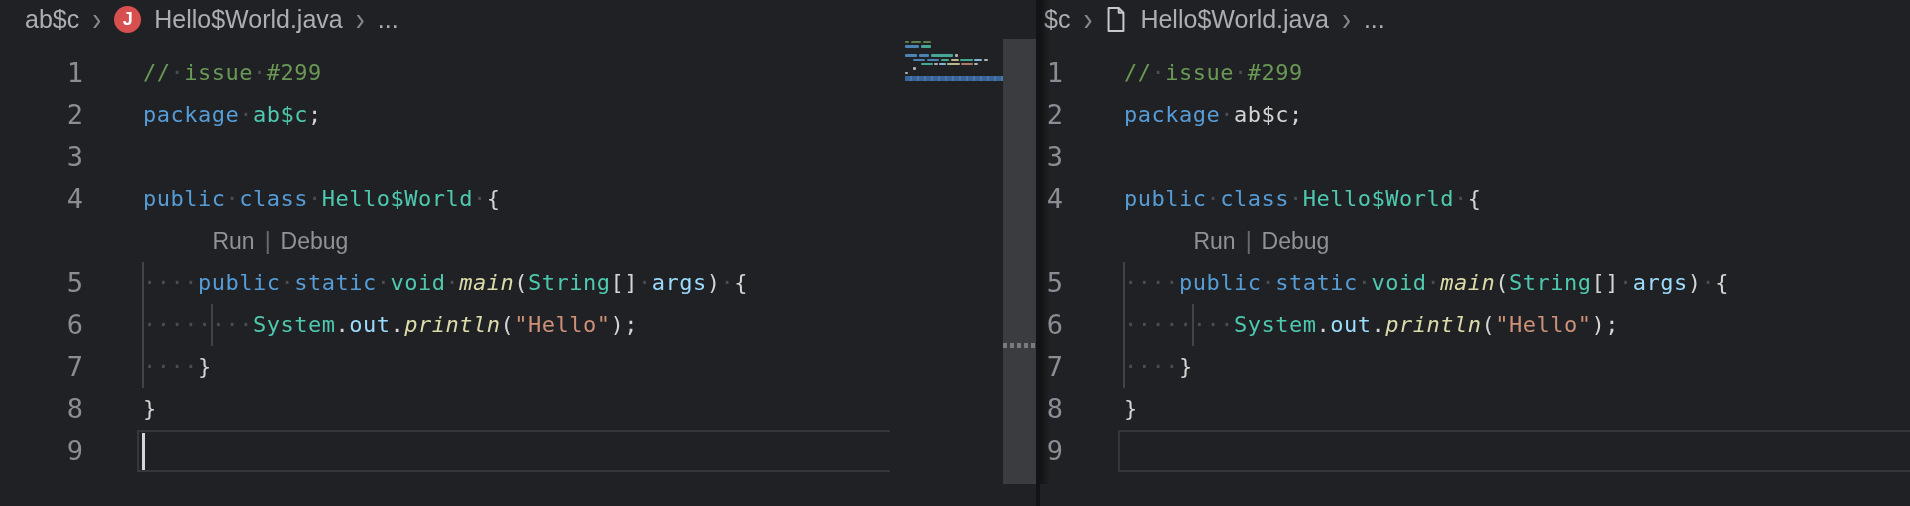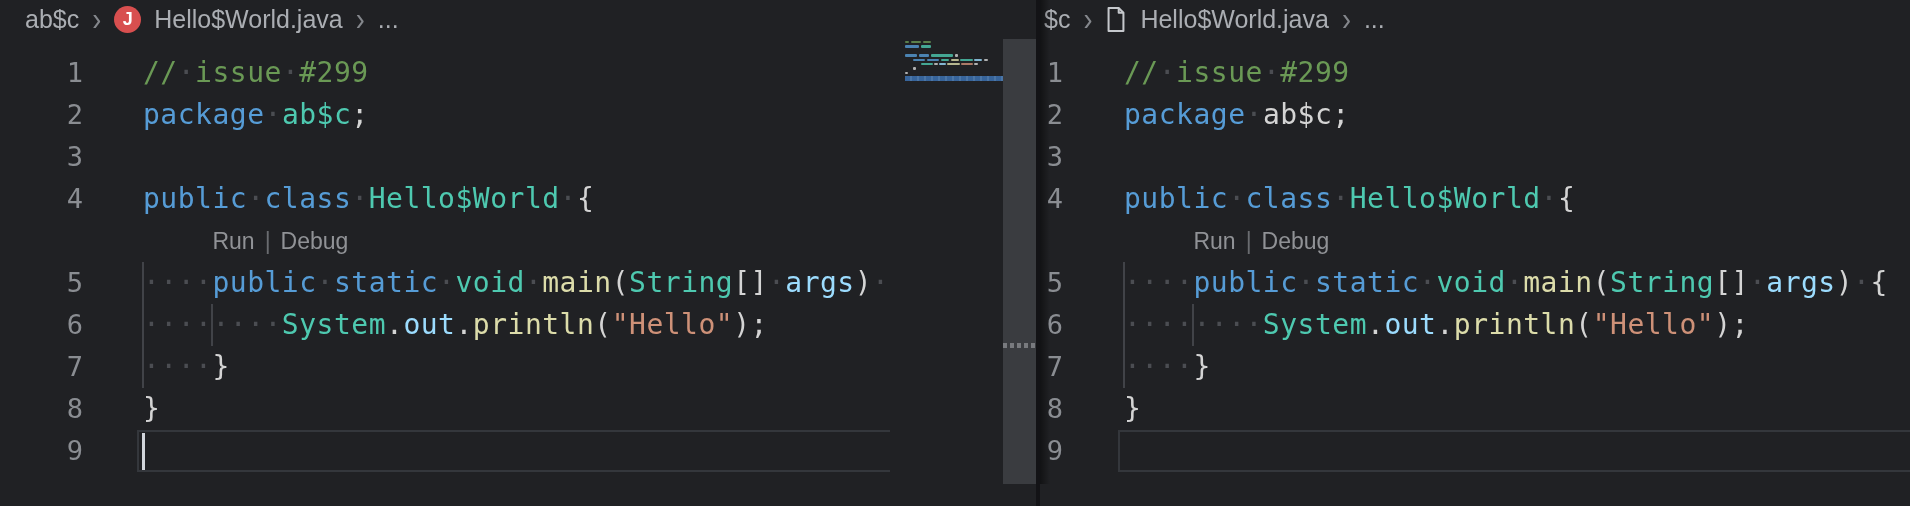--- a/index.html
+++ b/index.html
@@ -19,25 +19,25 @@
   .crumb{white-space:nowrap;cursor:pointer;}
   .crumb-sep{color:#84878c;font-size:27px;transform:scaleY(1.25);}
   .java-icon{width:27px;height:27px;border-radius:50%;background:var(--c-java_icon_bg,#d84f4f);
              color:#fff;font-weight:bold;font-size:18px;display:flex;align-items:center;justify-content:center;
              font-family:"Liberation Sans",sans-serif;}
   .file-icon{display:flex;align-items:center;}
 
   .codewrap{position:absolute;top:0;left:0;height:506px;}
   .pane-left .codewrap{width:890px;overflow:hidden;}
   .pane-right .codewrap{width:870px;overflow:hidden;}
-  .code-row{position:absolute;height:42px;line-height:42px;font-size:28px;letter-spacing:0.5px;white-space:pre;}
+  .code-row{position:absolute;height:42px;line-height:42px;font-size:22px;letter-spacing:0.5px;white-space:pre;}
   .gutter-num{position:absolute;height:42px;line-height:42px;font-size:27px;color:var(--c-line_num,#8a8d92);
               text-align:right;}
   .tk-c{color:var(--c-comment);} .tk-k{color:var(--c-keyword);} .tk-t{color:var(--c-type);}
-  .tk-f{color:var(--c-func);}    .tk-v{color:var(--c-variable);} .tk-s{color:var(--c-string);}
+  .tk-f{color:var(--c-func);font-style:italic;}    .tk-v{color:var(--c-variable);} .tk-s{color:var(--c-string);}
   .tk-p{color:var(--c-punct);}   .tk-w{color:var(--c-ws_dot);}
   .codelens{position:absolute;height:42px;line-height:42px;font-family:"Liberation Sans",sans-serif;
             font-size:23px;color:var(--c-codelens,#909296);display:flex;gap:10px;align-items:center;}
   .lens-link{cursor:pointer;}
   .lens-sep{color:#6a6c70;}
   .indent-guide{position:absolute;width:2px;background:#414348;}
   .line-highlight{position:absolute;height:42px;border:2px solid #34373c;box-sizing:border-box;}
   .cursor{position:absolute;width:3px;background:var(--c-cursor,#d2d6dc);}
 
   .minimap{position:absolute;top:38px;left:905px;width:98px;height:60px;}

